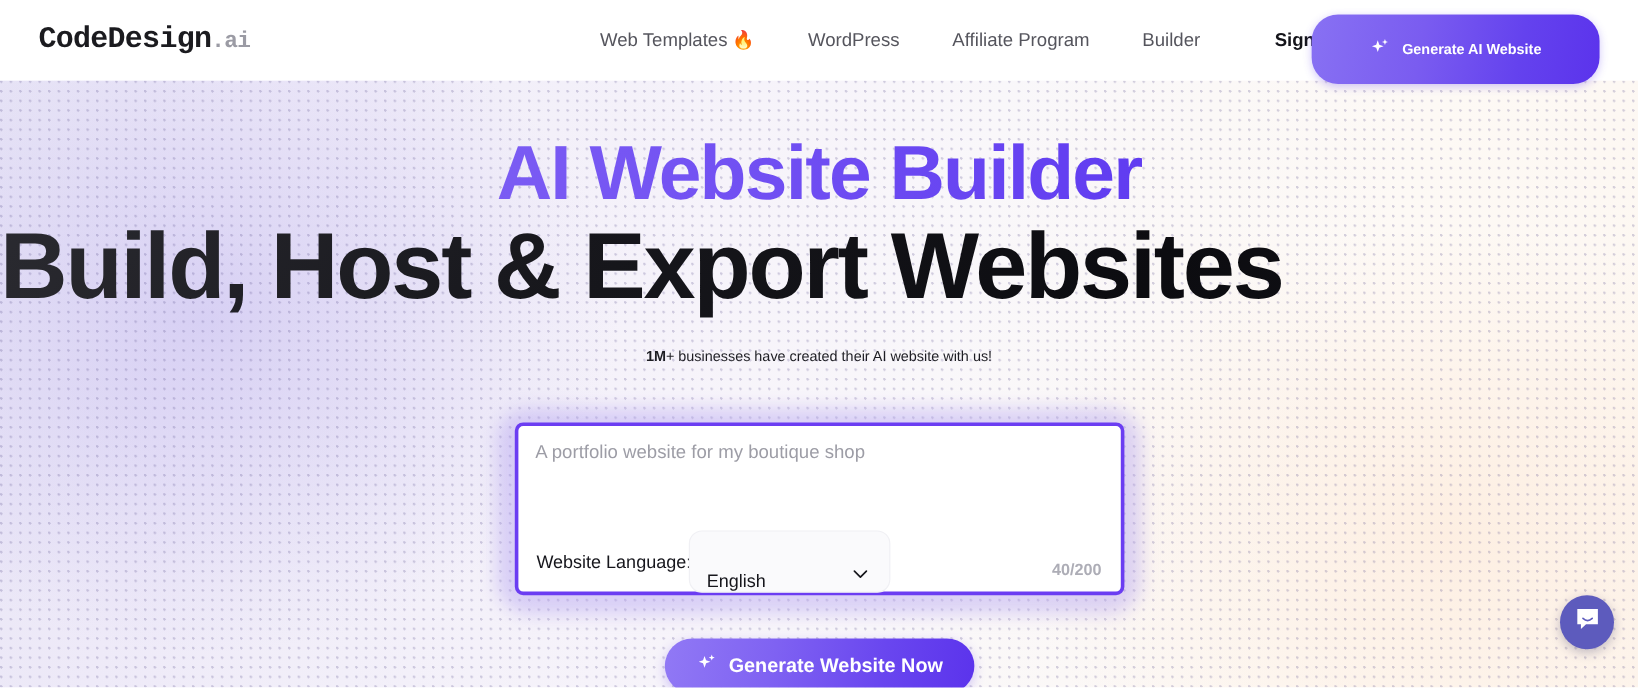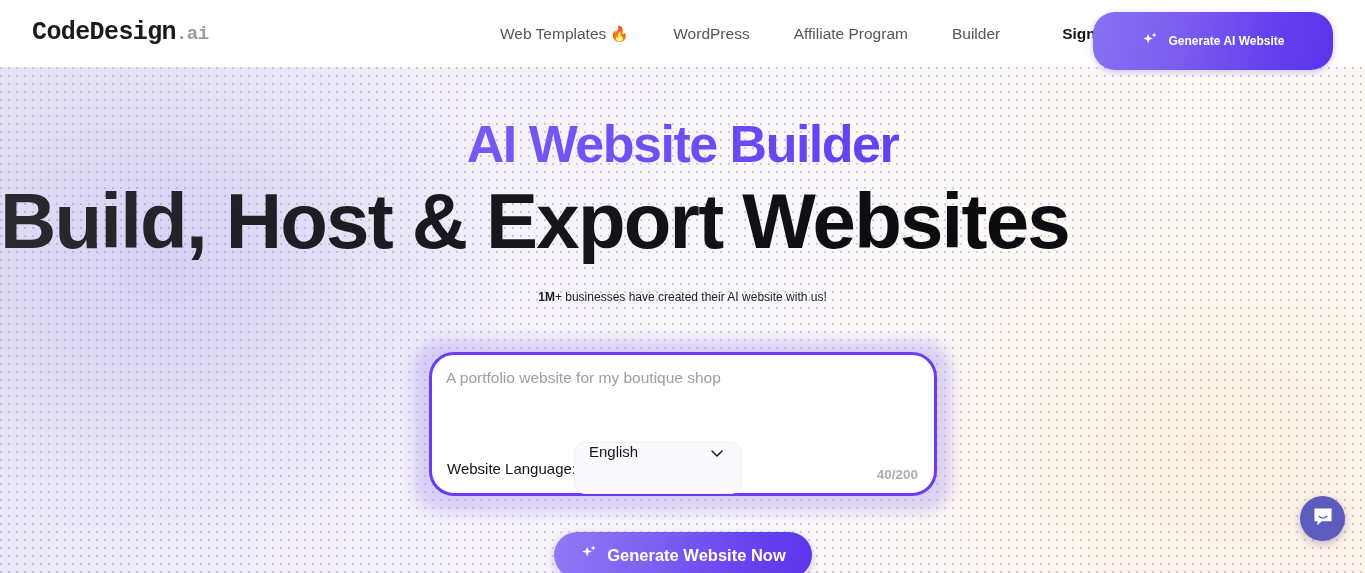--- a/index.html
+++ b/index.html
@@ -137,21 +137,21 @@
   }
 
   .sparkle { display: inline-block; flex: none; }
 
   
   #headline-1 {
     position: absolute;
     left: 0; top: 101px;
     width: 1365px;
     text-align: center;
-    font-size: 52px;
+    font-size: 64px;
     font-weight: bold;
     line-height: 86px;
     letter-spacing: -1.5px;
     background: linear-gradient(90deg, #8f70f6 0%, #8062f4 22%, #6d4bf2 52%, #5a35f0 78%, #4f2bef 100%);
     -webkit-background-clip: text;
     background-clip: text;
     color: transparent;
     -webkit-text-fill-color: transparent;
     white-space: nowrap;
     z-index: 5;
@@ -201,21 +201,21 @@
   }
 
   #prompt-card {
     position: absolute;
     left: 429px;
     top: 352px;
     width: 508px;
     height: 144px;
     background: #ffffff;
     border: 3px solid #6b3df2;
-    border-radius: 25px;
+    border-radius: 7px;
     z-index: 6;
   }
 
   #prompt-input {
     position: absolute;
     left: 14px;
     top: 12px;
     width: 478px;
     height: 64px;
     border: none;
@@ -242,21 +242,21 @@
   #language-dropdown {
     position: absolute;
     left: 142px;
     top: 87px;
     width: 168px;
     height: 52px;
     background: #fafafc;
     border: 1px solid #f0f0f4;
     border-radius: 11px;
     display: flex;
-    align-items: flex-start;
+    align-items: flex-end;
     padding: 0 14px;
     cursor: pointer;
   }
   #language-dropdown .lang-value {
     font-size: 15px;
     color: #16161c;
     flex: 1;
   }
   .chevron { flex: none; }
 

